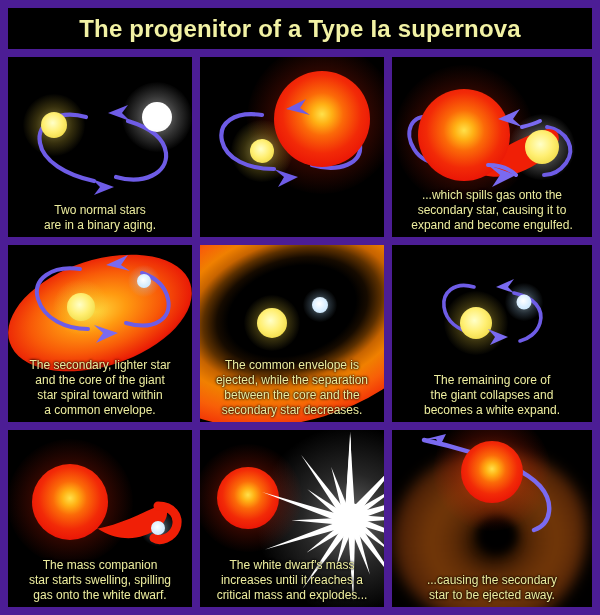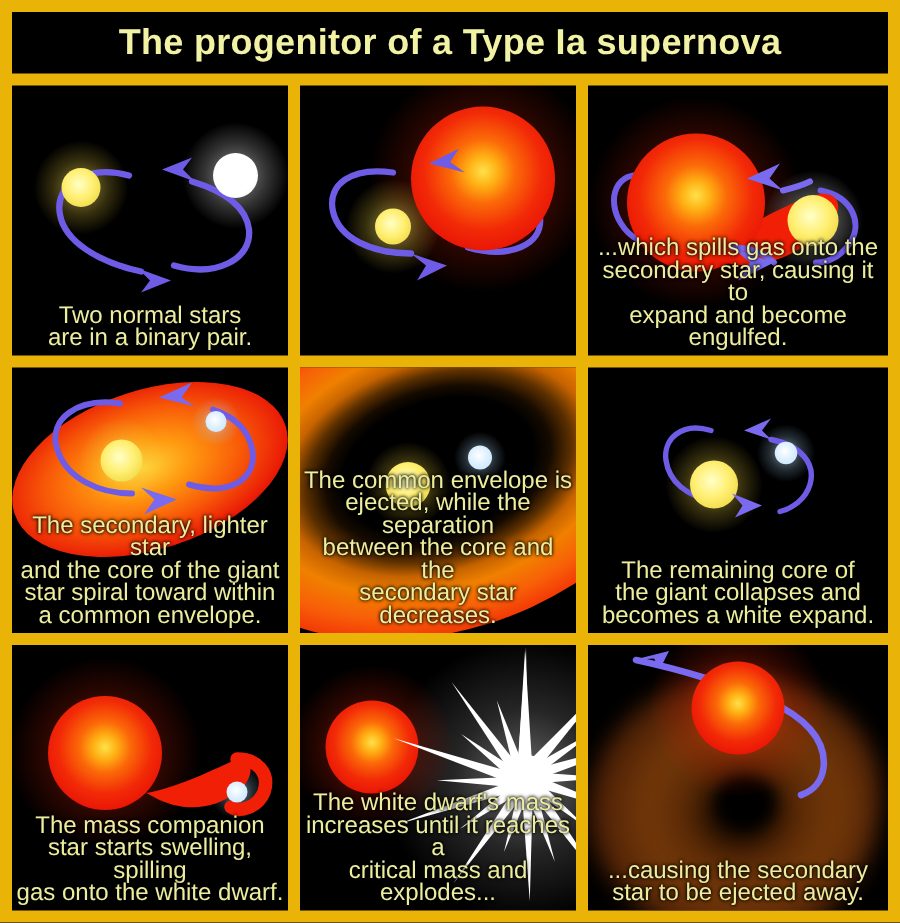--- a/index.html
+++ b/index.html
@@ -11,21 +11,21 @@
     width: 600px;
     height: 615px;
     overflow: hidden;
     font-family: "Liberation Sans", sans-serif;
   }
 
   #infographic {
     position: relative;
     width: 600px;
     height: 615px;
-    background: #eab308;
+    background: #4c1d95;
     box-sizing: border-box;
   }
 
   
   .title-bar {
     position: absolute;
     left: 8px;
     top: 8px;
     width: 584px;
     height: 41px;
@@ -56,21 +56,21 @@
     width: 100%;
     height: 100%;
   }
   .caption {
     position: absolute;
     left: 0;
     right: 0;
     bottom: 4px;
     text-align: center;
     color: #eded9e;
-    font-size: 16px;
+    font-size: 12px;
     line-height: 15px;
     font-family: "Liberation Sans", sans-serif;
     padding: 0 2px;
     white-space: pre-line;
     z-index: 7;
     text-shadow: 0 0 2px #000, 0 0 3px #000;
   }
 
   
   .c1 { left: 8px;   width: 184px; }
@@ -148,21 +148,21 @@
       <div class="glow glow-yellow" style="left:46px; top:68px; width:62px; height:62px;"></div>
       <div class="star star-yellow" style="left:46px; top:68px; width:26px; height:26px;"></div>
       <div class="glow glow-white" style="left:149px; top:60px; width:70px; height:70px;"></div>
       <div class="star star-white" style="left:149px; top:60px; width:30px; height:30px;"></div>
       <svg class="overlay" viewBox="0 0 184 180">
         <path d="M 84 122 L 106 130 L 86 138 L 92 130 Z" fill="#6e5ce6"></path>
         <path d="M 122 64 L 100 56 L 120 48 L 114 56 Z" fill="#6e5ce6"></path>
       </svg>
     </div>
     <div class="caption">Two normal stars
-are in a binary pair.</div>
+are in a binary aging.</div>
   </div>
 
   <div class="panel c2 r1">
     <div class="stage">
       <div class="glow glow-red" style="left:122px; top:62px; width:150px; height:150px;"></div>
       <div class="star giant-red" style="left:122px; top:62px; width:96px; height:96px;"></div>
       <svg class="under" viewBox="0 0 184 180">
         <path d="M 62 58 C 34 54 18 66 22 84 C 26 102 48 112 74 112" fill="none" stroke="#6e5ce6" stroke-width="4.2" stroke-linecap="round"></path>
         <path d="M 112 108 C 140 116 162 106 160 88 C 159 76 150 68 138 62" fill="none" stroke="#6e5ce6" stroke-width="4.2" stroke-linecap="round"></path>
       </svg>

